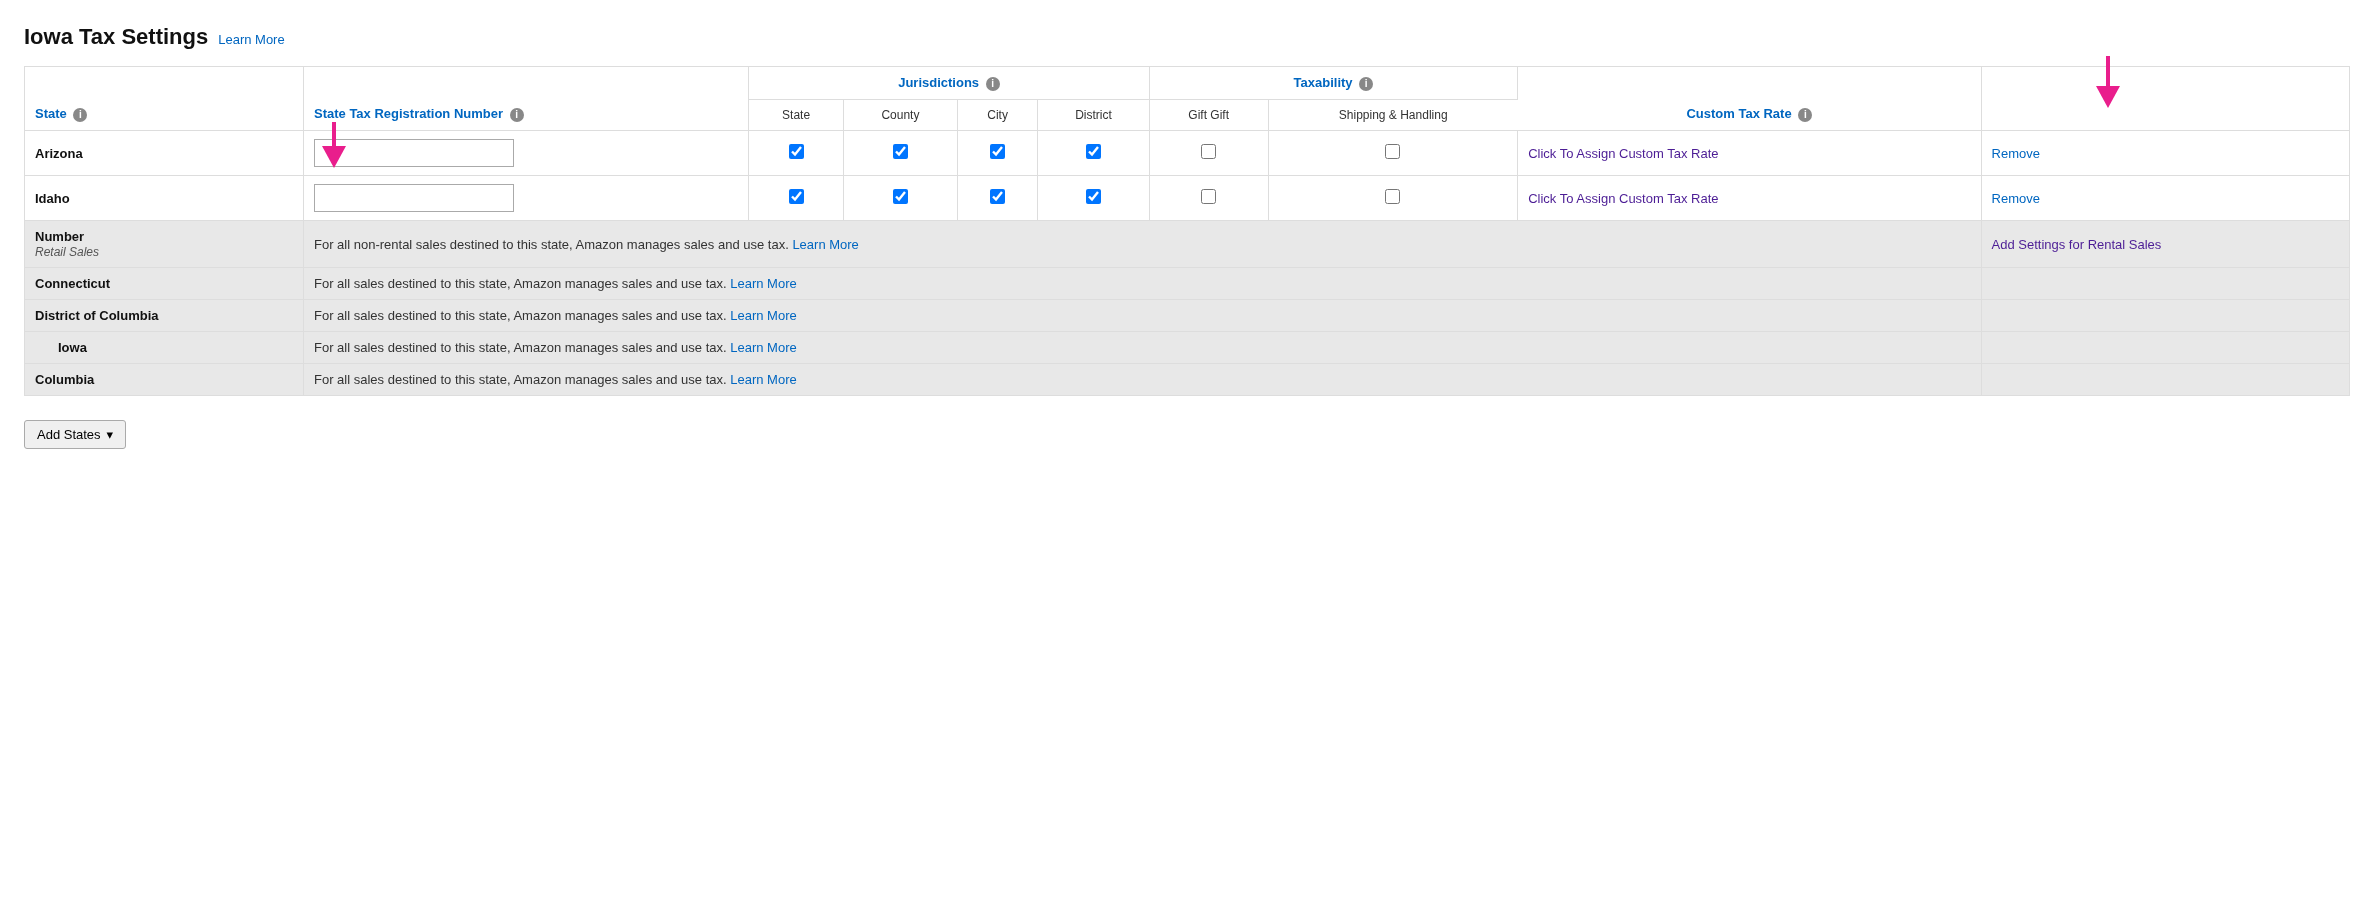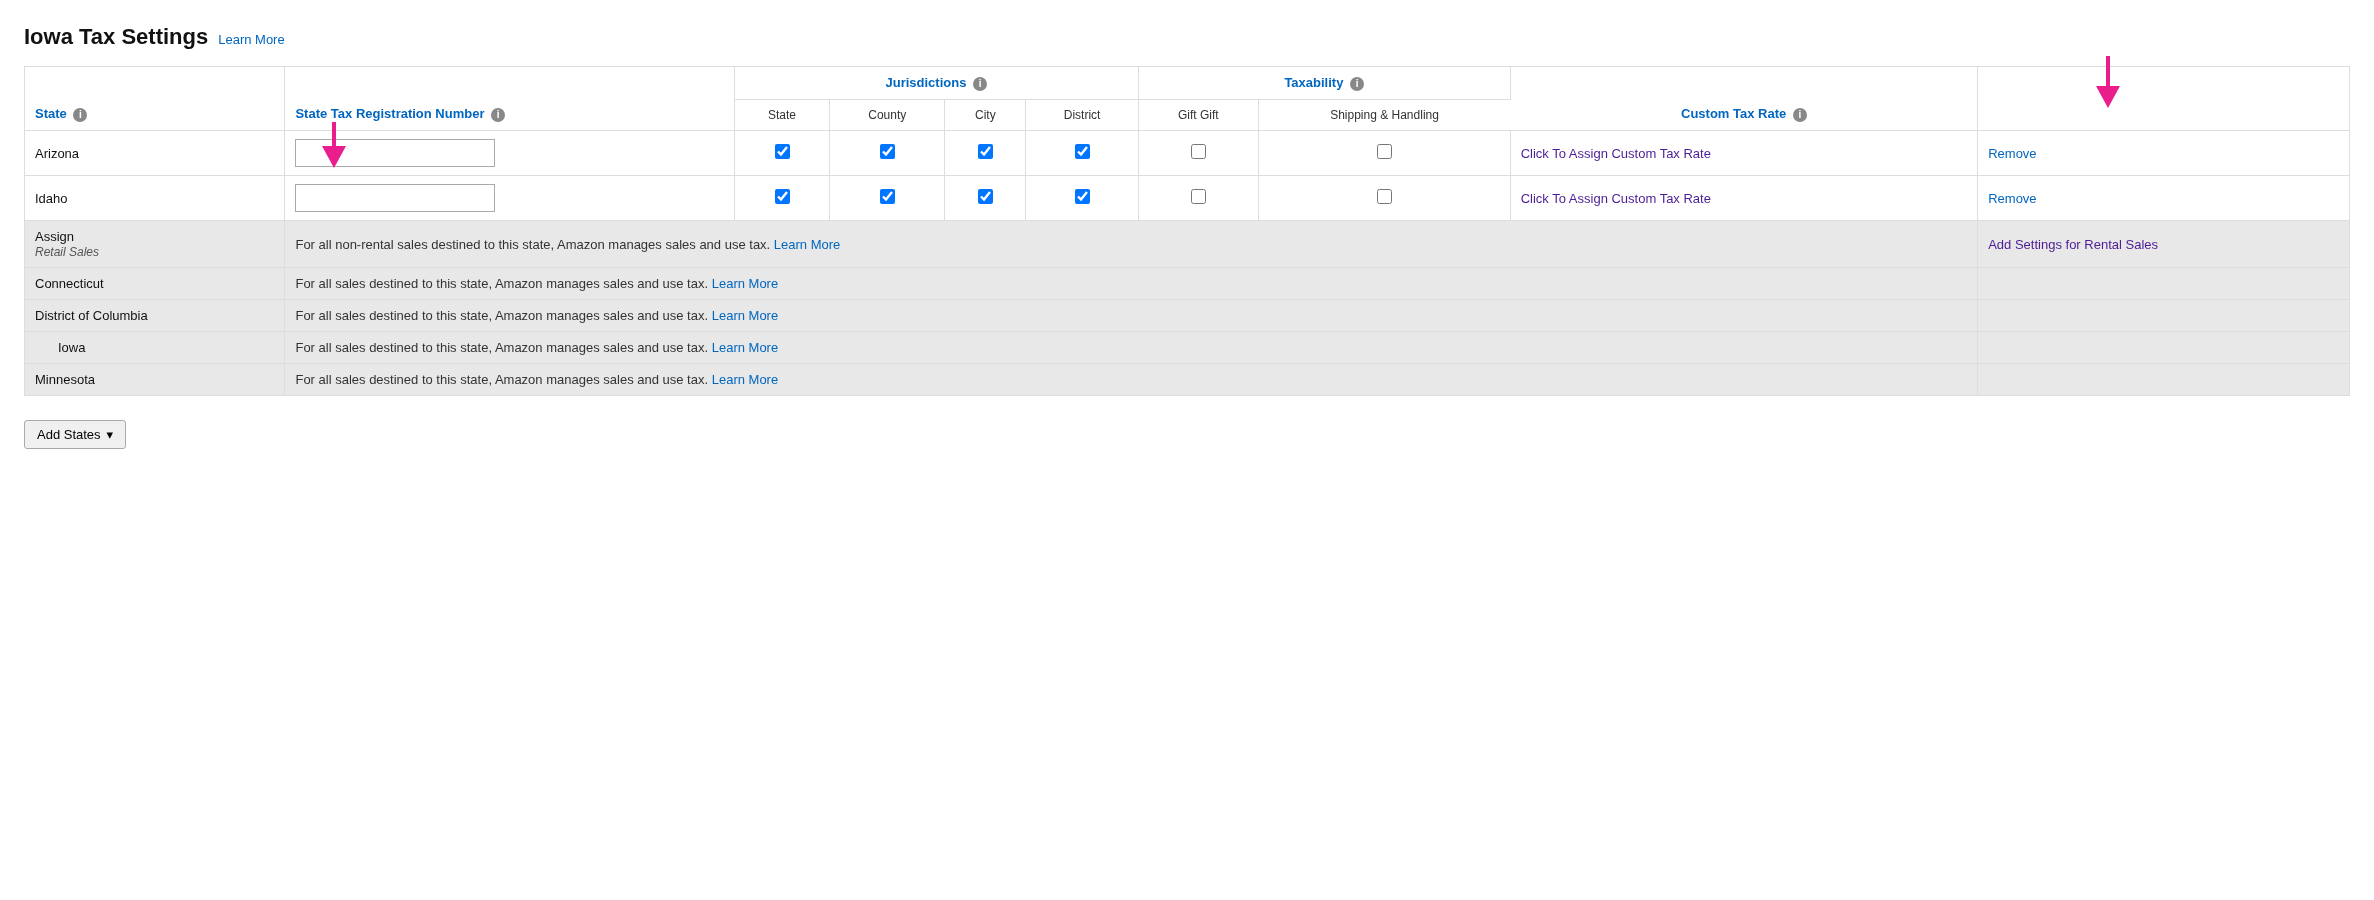--- a/index.html
+++ b/index.html
@@ -75,21 +75,21 @@
       padding: 8px 10px;
       border-bottom: 1px solid #ddd;
       border-right: 1px solid #ddd;
       vertical-align: middle;
     }
     td:last-child { border-right: none; }
 
     tr.data-row td { background: #fff; }
     tr.managed-row td { background: #e8e8e8; }
 
-    .state-name { font-weight: normal; text-align: center; }
+    .state-name { font-weight: bold; text-align: center; }
     .state-sub { font-weight: normal; font-size: 12px; color: #555; font-style: italic; }
 
     .reg-input {
       width: 200px;
       height: 28px;
       border: 1px solid #aaa;
       padding: 2px 6px;
       font-size: 13px;
     }
 
@@ -297,21 +297,21 @@
       <input type="checkbox" style="">
     </td>
     <td>
       <a href="#" class="link-blue">Click To Assign Custom Tax Rate</a>
     </td>
     <td>
       <a href="#" class="remove-link">Remove</a>
     </td>
   </tr>
         <tr class="managed-row">
-    <td style="white-space:nowrap;"><span class="state-name">Assign</span><br><span class="state-sub">Retail Sales</span></td>
+    <td style="white-space:nowrap;"><span class="state-name">Number</span><br><span class="state-sub">Retail Sales</span></td>
     <td colspan="8">
       <span class="managed-msg">For all non-rental sales destined to this state, Amazon manages sales and use tax. <a href="#" class="learn-more-link">Learn More</a></span>
     </td>
     <td><a href="#" class="link-blue">Add Settings for Rental Sales</a></td>
   </tr>
         <tr class="managed-row">
     <td style="white-space:nowrap;"><span class="state-name">Connecticut</span></td>
     <td colspan="8">
       <span class="managed-msg">For all sales destined to this state, Amazon manages sales and use tax. <a href="#" class="learn-more-link">Learn More</a></span>
     </td>
@@ -325,21 +325,21 @@
     <td></td>
   </tr>
         <tr class="managed-row">
     <td style="white-space:nowrap;padding-left:33px;"><span class="state-name">Iowa</span></td>
     <td colspan="8">
       <span class="managed-msg">For all sales destined to this state, Amazon manages sales and use tax. <a href="#" class="learn-more-link">Learn More</a></span>
     </td>
     <td></td>
   </tr>
         <tr class="managed-row">
-    <td style="white-space:nowrap;"><span class="state-name">Minnesota</span></td>
+    <td style="white-space:nowrap;"><span class="state-name">Columbia</span></td>
     <td colspan="8">
       <span class="managed-msg">For all sales destined to this state, Amazon manages sales and use tax. <a href="#" class="learn-more-link">Learn More</a></span>
     </td>
     <td></td>
   </tr>
       </tbody>
   </table>
 </div>
 
 <div style="margin-top:16px;">

